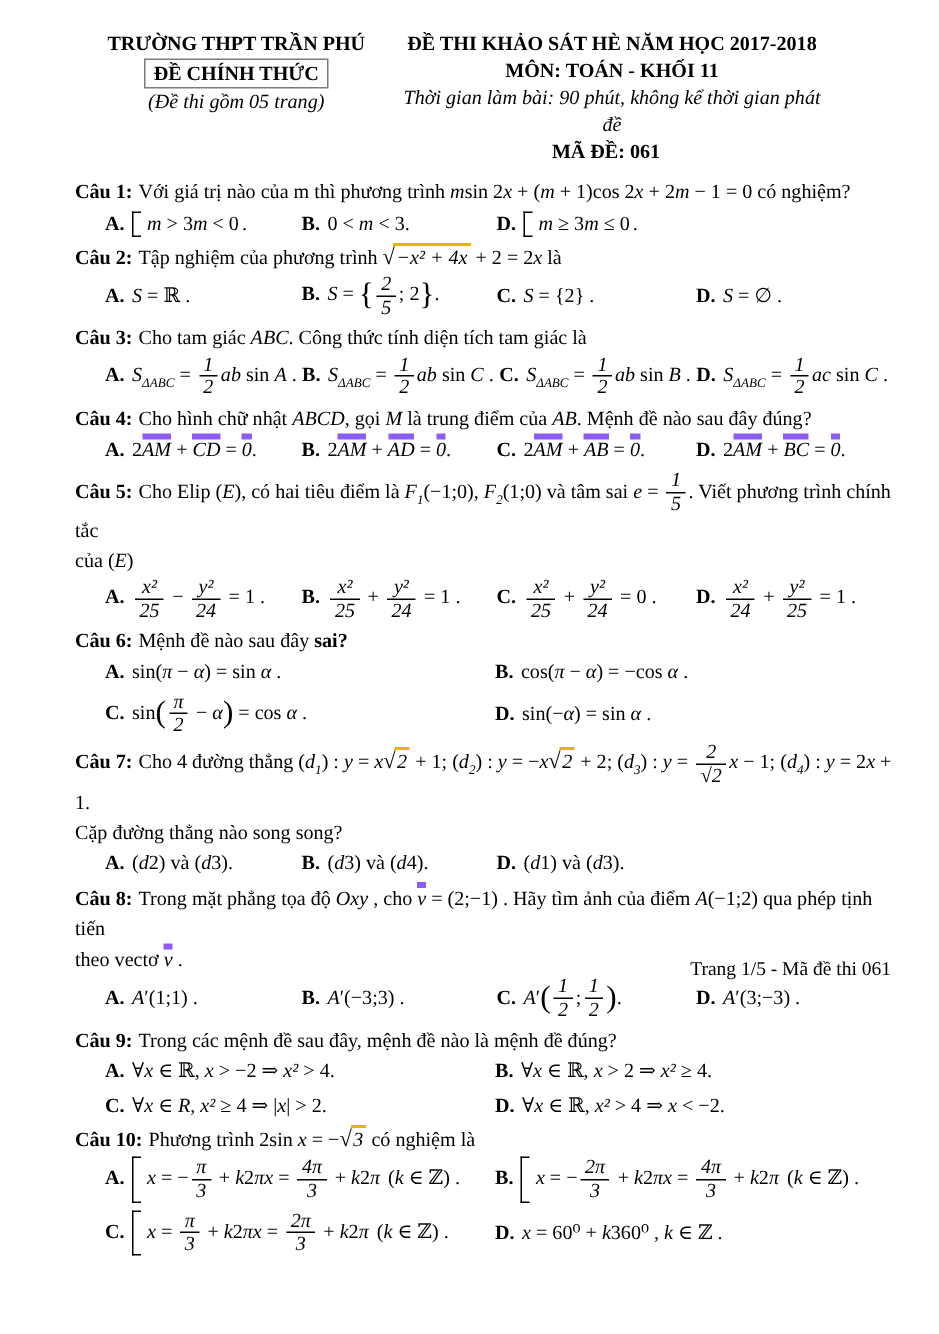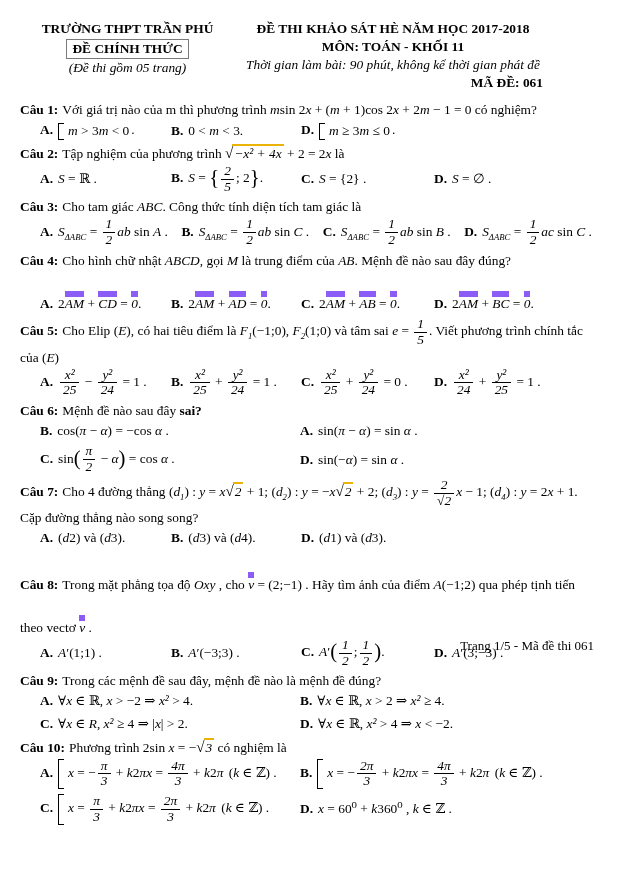--- a/index.html
+++ b/index.html
@@ -2,45 +2,45 @@
 <html><head>
 <meta charset="utf-8">
 <style>
   html,body{margin:0;padding:0;}
   body{
     width:626px;height:889px;background:#ffffff;color:#000;
     font-family:"Liberation Serif","DejaVu Serif",serif;
     font-size:13.4px;overflow:hidden;
   }
   .page{position:relative;box-sizing:border-box;width:626px;height:670px;
-        padding:20px 30px 10px 20px;}
+        padding:20px 30px 10px 50px;}
   
   .header{display:flex;margin-bottom:8px;}
   .h-left{width:215px;text-align:center;line-height:1.35;}
   .h-right{flex:1;text-align:center;line-height:1.35;padding-right:45px;}
   .h-school,.h-title,.h-subject,.h-code{font-weight:bold;}
   .h-official{display:inline-block;border:1px solid #7a7a7a;padding:0 5px;font-weight:bold;margin-top:1px;}
   .h-pages,.h-time{font-style:italic;}
-  .h-code{text-align:right;padding-right:8px;}
+  .h-code{padding-right:8px;}
   
   .q{margin:2px 0 3px 0;}
   .stem{line-height:1.5;}
   .qlabel{font-weight:bold;margin-right:4px;}
   .opts{margin-left:20px;}
   .opts4{display:grid;grid-template-columns:131px 130px 133px auto;align-items:center;}
   .opts2{display:grid;grid-template-columns:260px auto;align-items:center;row-gap:3px;}
   .optsflex{display:flex;justify-content:space-between;padding-right:4px;align-items:flex-start;}
   .opt{white-space:nowrap;line-height:1.5;}
   .letter{font-weight:bold;margin-right:5px;}
   
   .math{}
   .mt{}
   .mi{font-style:italic;}
   .md{font-weight:bold;}
-  .mb{font-style:italic;display:inline-block;border-top:6px solid #8b5cf6;line-height:1.1;margin-top:20px;}
+  .mb{font-style:italic;display:inline-block;border-top:4px solid #8b5cf6;line-height:1.1;}
   .msb{font-size:0.65em;font-style:italic;}
   .mg{font-size:1.55em;line-height:0.9;vertical-align:-0.12em;font-weight:400;}
   .fr{display:inline-flex;flex-direction:column;text-align:center;vertical-align:middle;
       font-style:italic;line-height:1.1;margin:0 2px;}
   .fr .nu{border-bottom:1px solid #000;padding:0 3px;}
   .fr .de{padding:0 3px;}
   .sq{white-space:nowrap;}
   .sqr{font-size:1.12em;line-height:1;}
   .sqb{display:inline-block;border-top:2px solid #eab308;font-style:italic;margin-left:-1px;padding:0 2px;line-height:1.2;}
   .cs{display:inline-flex;align-items:center;vertical-align:middle;margin:1px 2px 1px 0;}
@@ -169,22 +169,22 @@
             </span><span class="mt"> + </span><span class="fr">
               <span class="nu">y²</span>
               <span class="de">25</span>
             </span><span class="mt"> = 1 .</span></span></span>
     </div>
   </div>
 
   <div class="q">
     <div class="stem"><b class="qlabel">Câu 6:</b><span class="math"><span class="mt">Mệnh đề nào sau đây </span><span class="md">sai?</span></span></div>
     <div class="opts opts2">
+      <span class="opt"><b class="letter">A.</b><span class="math"><span class="mt">sin(</span><span class="mi">π</span><span class="mt"> − </span><span class="mi">α</span><span class="mt">) = sin </span><span class="mi">α</span><span class="mt"> .</span></span></span>
       <span class="opt"><b class="letter">B.</b><span class="math"><span class="mt">cos(</span><span class="mi">π</span><span class="mt"> − </span><span class="mi">α</span><span class="mt">) = −cos </span><span class="mi">α</span><span class="mt"> .</span></span></span>
-      <span class="opt"><b class="letter">A.</b><span class="math"><span class="mt">sin(</span><span class="mi">π</span><span class="mt"> − </span><span class="mi">α</span><span class="mt">) = sin </span><span class="mi">α</span><span class="mt"> .</span></span></span>
       <span class="opt"><b class="letter">C.</b><span class="math"><span class="mt">sin</span><span class="mg">(</span><span class="fr">
               <span class="nu">π</span>
               <span class="de">2</span>
             </span><span class="mt"> − </span><span class="mi">α</span><span class="mg">)</span><span class="mt"> = cos </span><span class="mi">α</span><span class="mt"> .</span></span></span>
       <span class="opt"><b class="letter">D.</b><span class="math"><span class="mt">sin(−</span><span class="mi">α</span><span class="mt">) = sin </span><span class="mi">α</span><span class="mt"> .</span></span></span>
     </div>
   </div>
 
   <div class="q">
     <div class="stem"><b class="qlabel">Câu 7:</b><span class="math"><span class="mt">Cho 4 đường thẳng (</span><span class="mi">d</span><sub class="msb">1</sub><span class="mt">) : </span><span class="mi">y</span><span class="mt"> = </span><span class="mi">x</span><span class="sq"><span class="sqr">√</span><span class="sqb">2</span></span><span class="mt"> + 1;  (</span><span class="mi">d</span><sub class="msb">2</sub><span class="mt">) : </span><span class="mi">y</span><span class="mt"> = −</span><span class="mi">x</span><span class="sq"><span class="sqr">√</span><span class="sqb">2</span></span><span class="mt"> + 2;  (</span><span class="mi">d</span><sub class="msb">3</sub><span class="mt">) : </span><span class="mi">y</span><span class="mt"> = </span><span class="fr">

